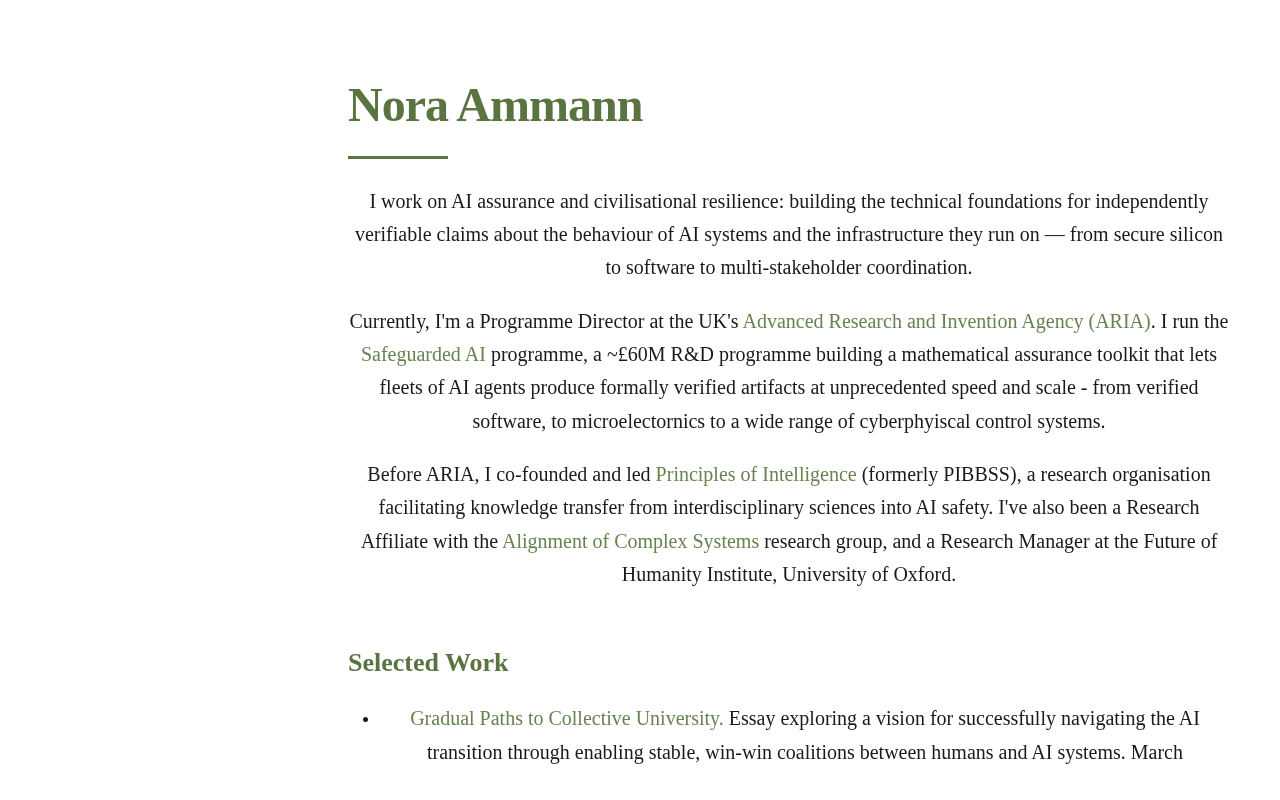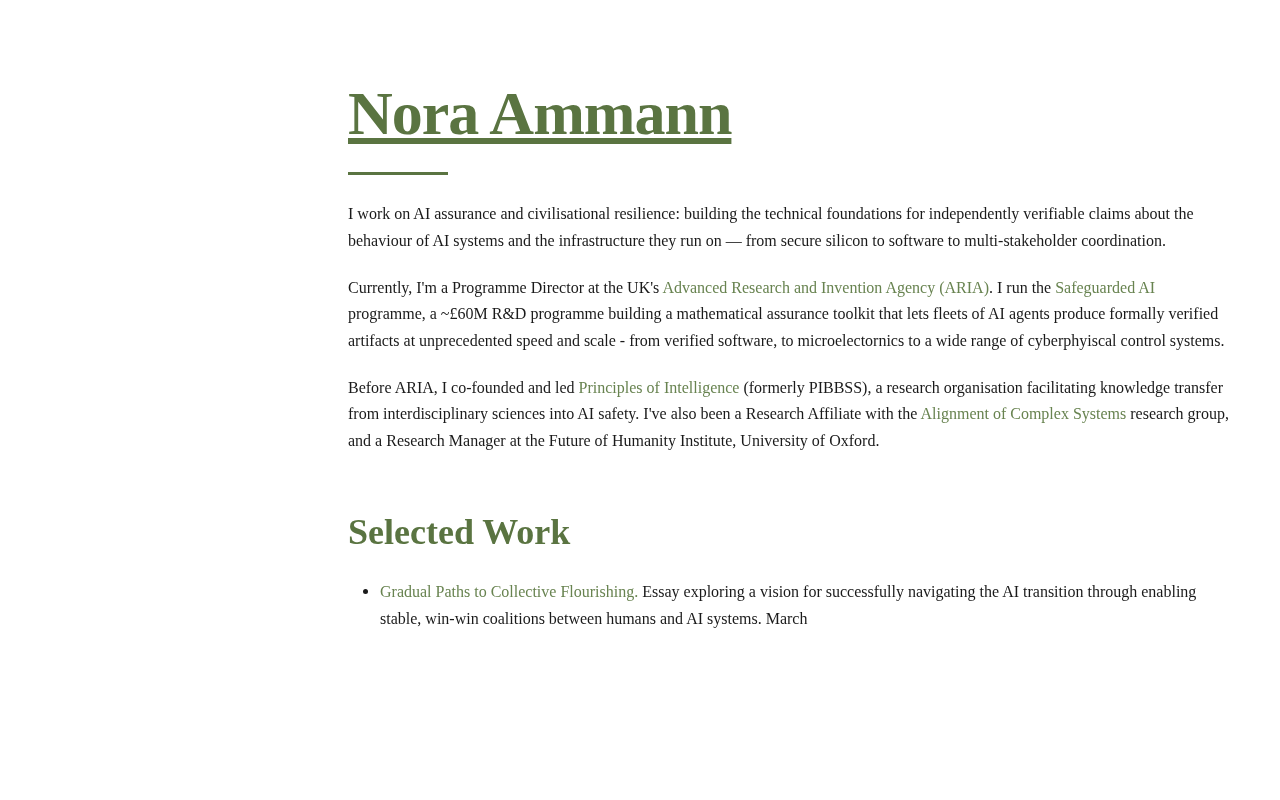--- a/index.html
+++ b/index.html
@@ -9,46 +9,46 @@
     overflow: hidden;
     background: #ffffff;
     font-family: "Liberation Serif", "DejaVu Serif", serif;
   }
   .content {
     margin-left: 348px;
     width: 882px;
     padding-top: 76px;
   }
   h1 {
-    font-size: 62px;
+    font-size: 48px;
     line-height: 1.2;
     font-weight: 700;
     letter-spacing: -1px;
     color: var(--accent, #5a7441);
-    text-decoration: underline;
   }
   .divider {
     width: 100px;
     height: 3px;
     background: var(--accent, #5a7441);
     margin: 22px 0 26px 0;
   }
   p.body-text, li.body-text {
-    font-size: 16px;
+    font-size: 20px;
     line-height: 1.667;
     color: var(--text, #1a1a1a);
+    text-align: center;
   }
   p.body-text { margin: 0 0 20px 0; }
   a.inline-link {
     color: var(--link, #688350);
     text-decoration: none;
     cursor: pointer;
   }
   h2 {
-    font-size: 36px;
+    font-size: 26px;
     line-height: 1.2;
     font-weight: 700;
     color: var(--accent, #5a7441);
     margin: 56px 0 24px 0;
   }
   ul.work-list {
     margin: 0;
     padding-left: 32px;
     list-style: disc outside;
   }
@@ -65,16 +65,16 @@
 
   <p class="body-text"><span>I work on AI assurance and civilisational resilience: building the technical foundations for independently verifiable claims about the behaviour of AI systems and the infrastructure they run on — from secure silicon to software to multi-stakeholder coordination.</span></p>
 
   <p class="body-text"><span>Currently, I'm a Programme Director at the UK's </span><a class="inline-link" href="#">Advanced Research and Invention Agency (ARIA)</a><span>. I run the </span><a class="inline-link" href="#">Safeguarded AI</a><span> programme, a ~£60M R&amp;D programme building a mathematical assurance toolkit that lets fleets of AI agents produce formally verified artifacts at unprecedented speed and scale - from verified software, to microelectornics to a wide range of cyberphyiscal control systems.</span></p>
 
   <p class="body-text"><span>Before ARIA, I co-founded and led </span><a class="inline-link" href="#">Principles of Intelligence</a><span> (formerly PIBBSS), a research organisation facilitating knowledge transfer from interdisciplinary sciences into AI safety. I've also been a Research Affiliate with the </span><a class="inline-link" href="#">Alignment of Complex Systems</a><span> research group, and a Research Manager at the Future of Humanity Institute, University of Oxford.</span></p>
 
   <h2>Selected Work</h2>
 
   <ul class="work-list">
-    <li class="body-text"><a class="inline-link" href="#">Gradual Paths to Collective Flourishing.</a><span> Essay exploring a vision for successfully navigating the AI transition through enabling stable, win-win coalitions between humans and AI systems. March</span></li>
+    <li class="body-text"><a class="inline-link" href="#">Gradual Paths to Collective University.</a><span> Essay exploring a vision for successfully navigating the AI transition through enabling stable, win-win coalitions between humans and AI systems. March</span></li>
   </ul>
 
 </main>
 
 </body></html>

